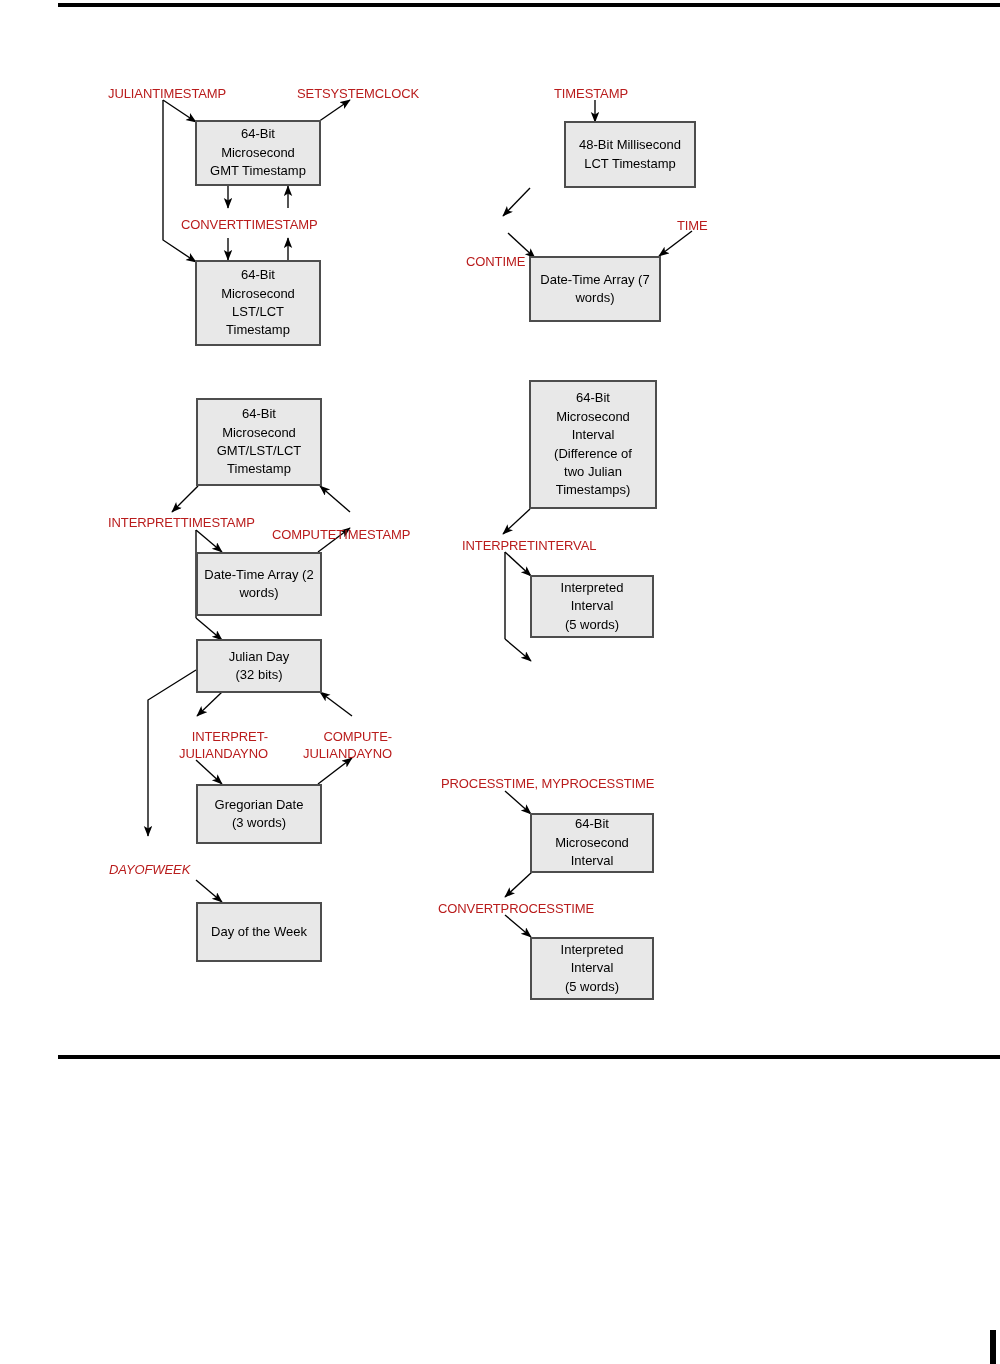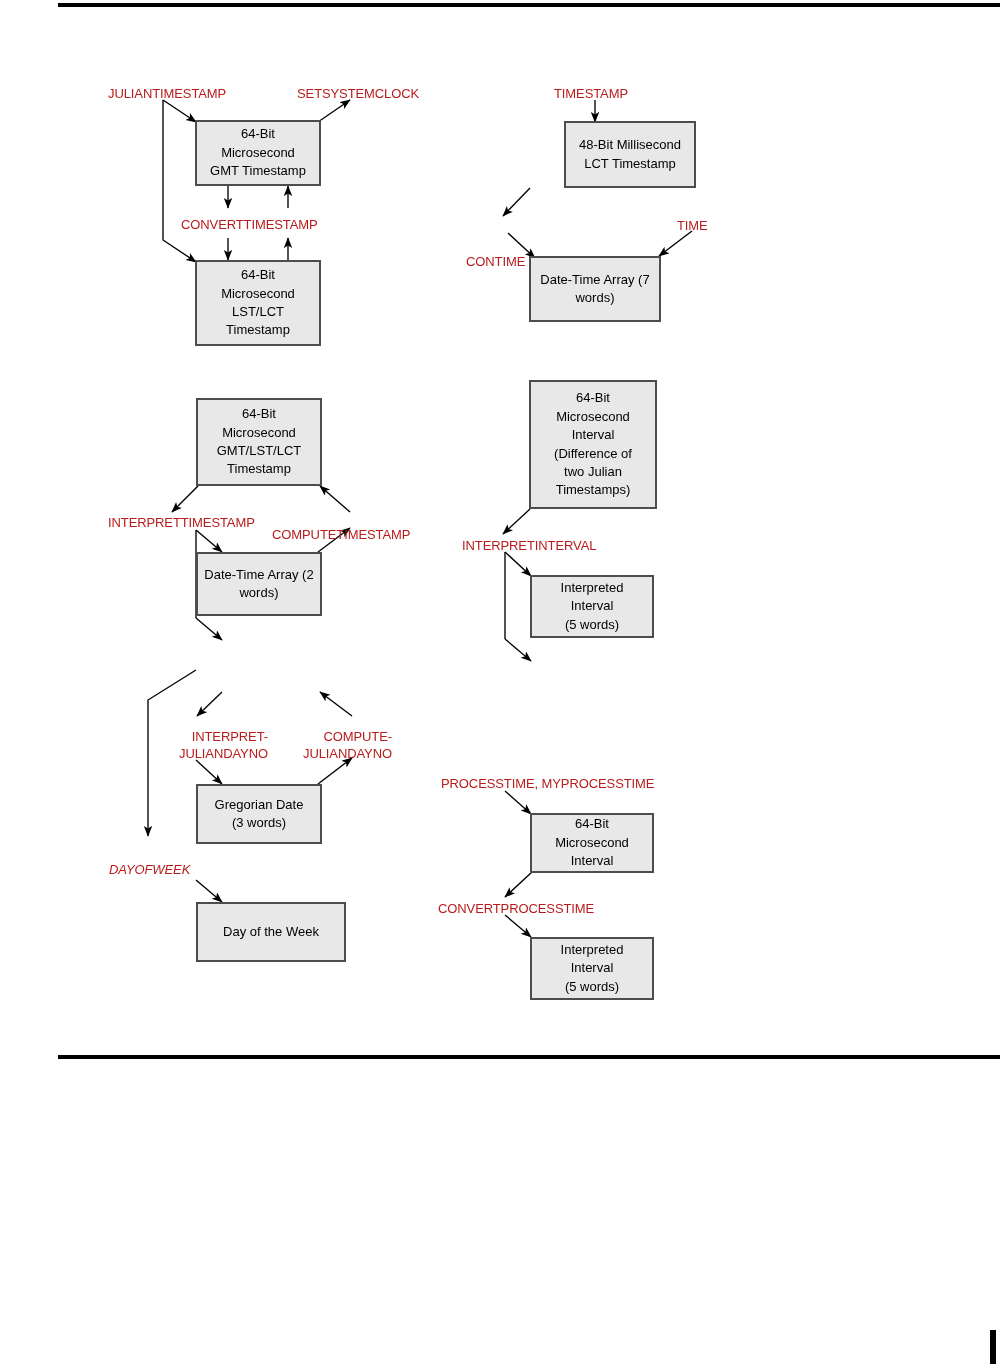--- a/index.html
+++ b/index.html
@@ -174,27 +174,31 @@
 Microsecond
 GMT/LST/LCT
 Timestamp</span>
   </div>
 
   <div class="node-box clip" style="left:196px; top:552px; width:126px; height:64px;">
     <span class="node-text">Date-Time Array (2
 words)</span>
   </div>
 
+  <div class="node-box" style="left:196px; top:639px; width:126px; height:54px;">
+    <span class="node-text">Julian Day
+(32 bits)</span>
+  </div>
 
   <div class="node-box" style="left:196px; top:784px; width:126px; height:60px;">
     <span class="node-text">Gregorian Date
 (3 words)</span>
   </div>
 
-  <div class="node-box" style="left:196px; top:902px; width:150px; height:60px;">
+  <div class="node-box" style="left:196px; top:902px; width:126px; height:60px;">
     <span class="node-text">Day of the Week</span>
   </div>
 
   <div class="node-box" style="left:529px; top:380px; width:128px; height:129px;">
     <span class="node-text">64-Bit
 Microsecond
 Interval
 (Difference of
 two Julian
 Timestamps)</span>

